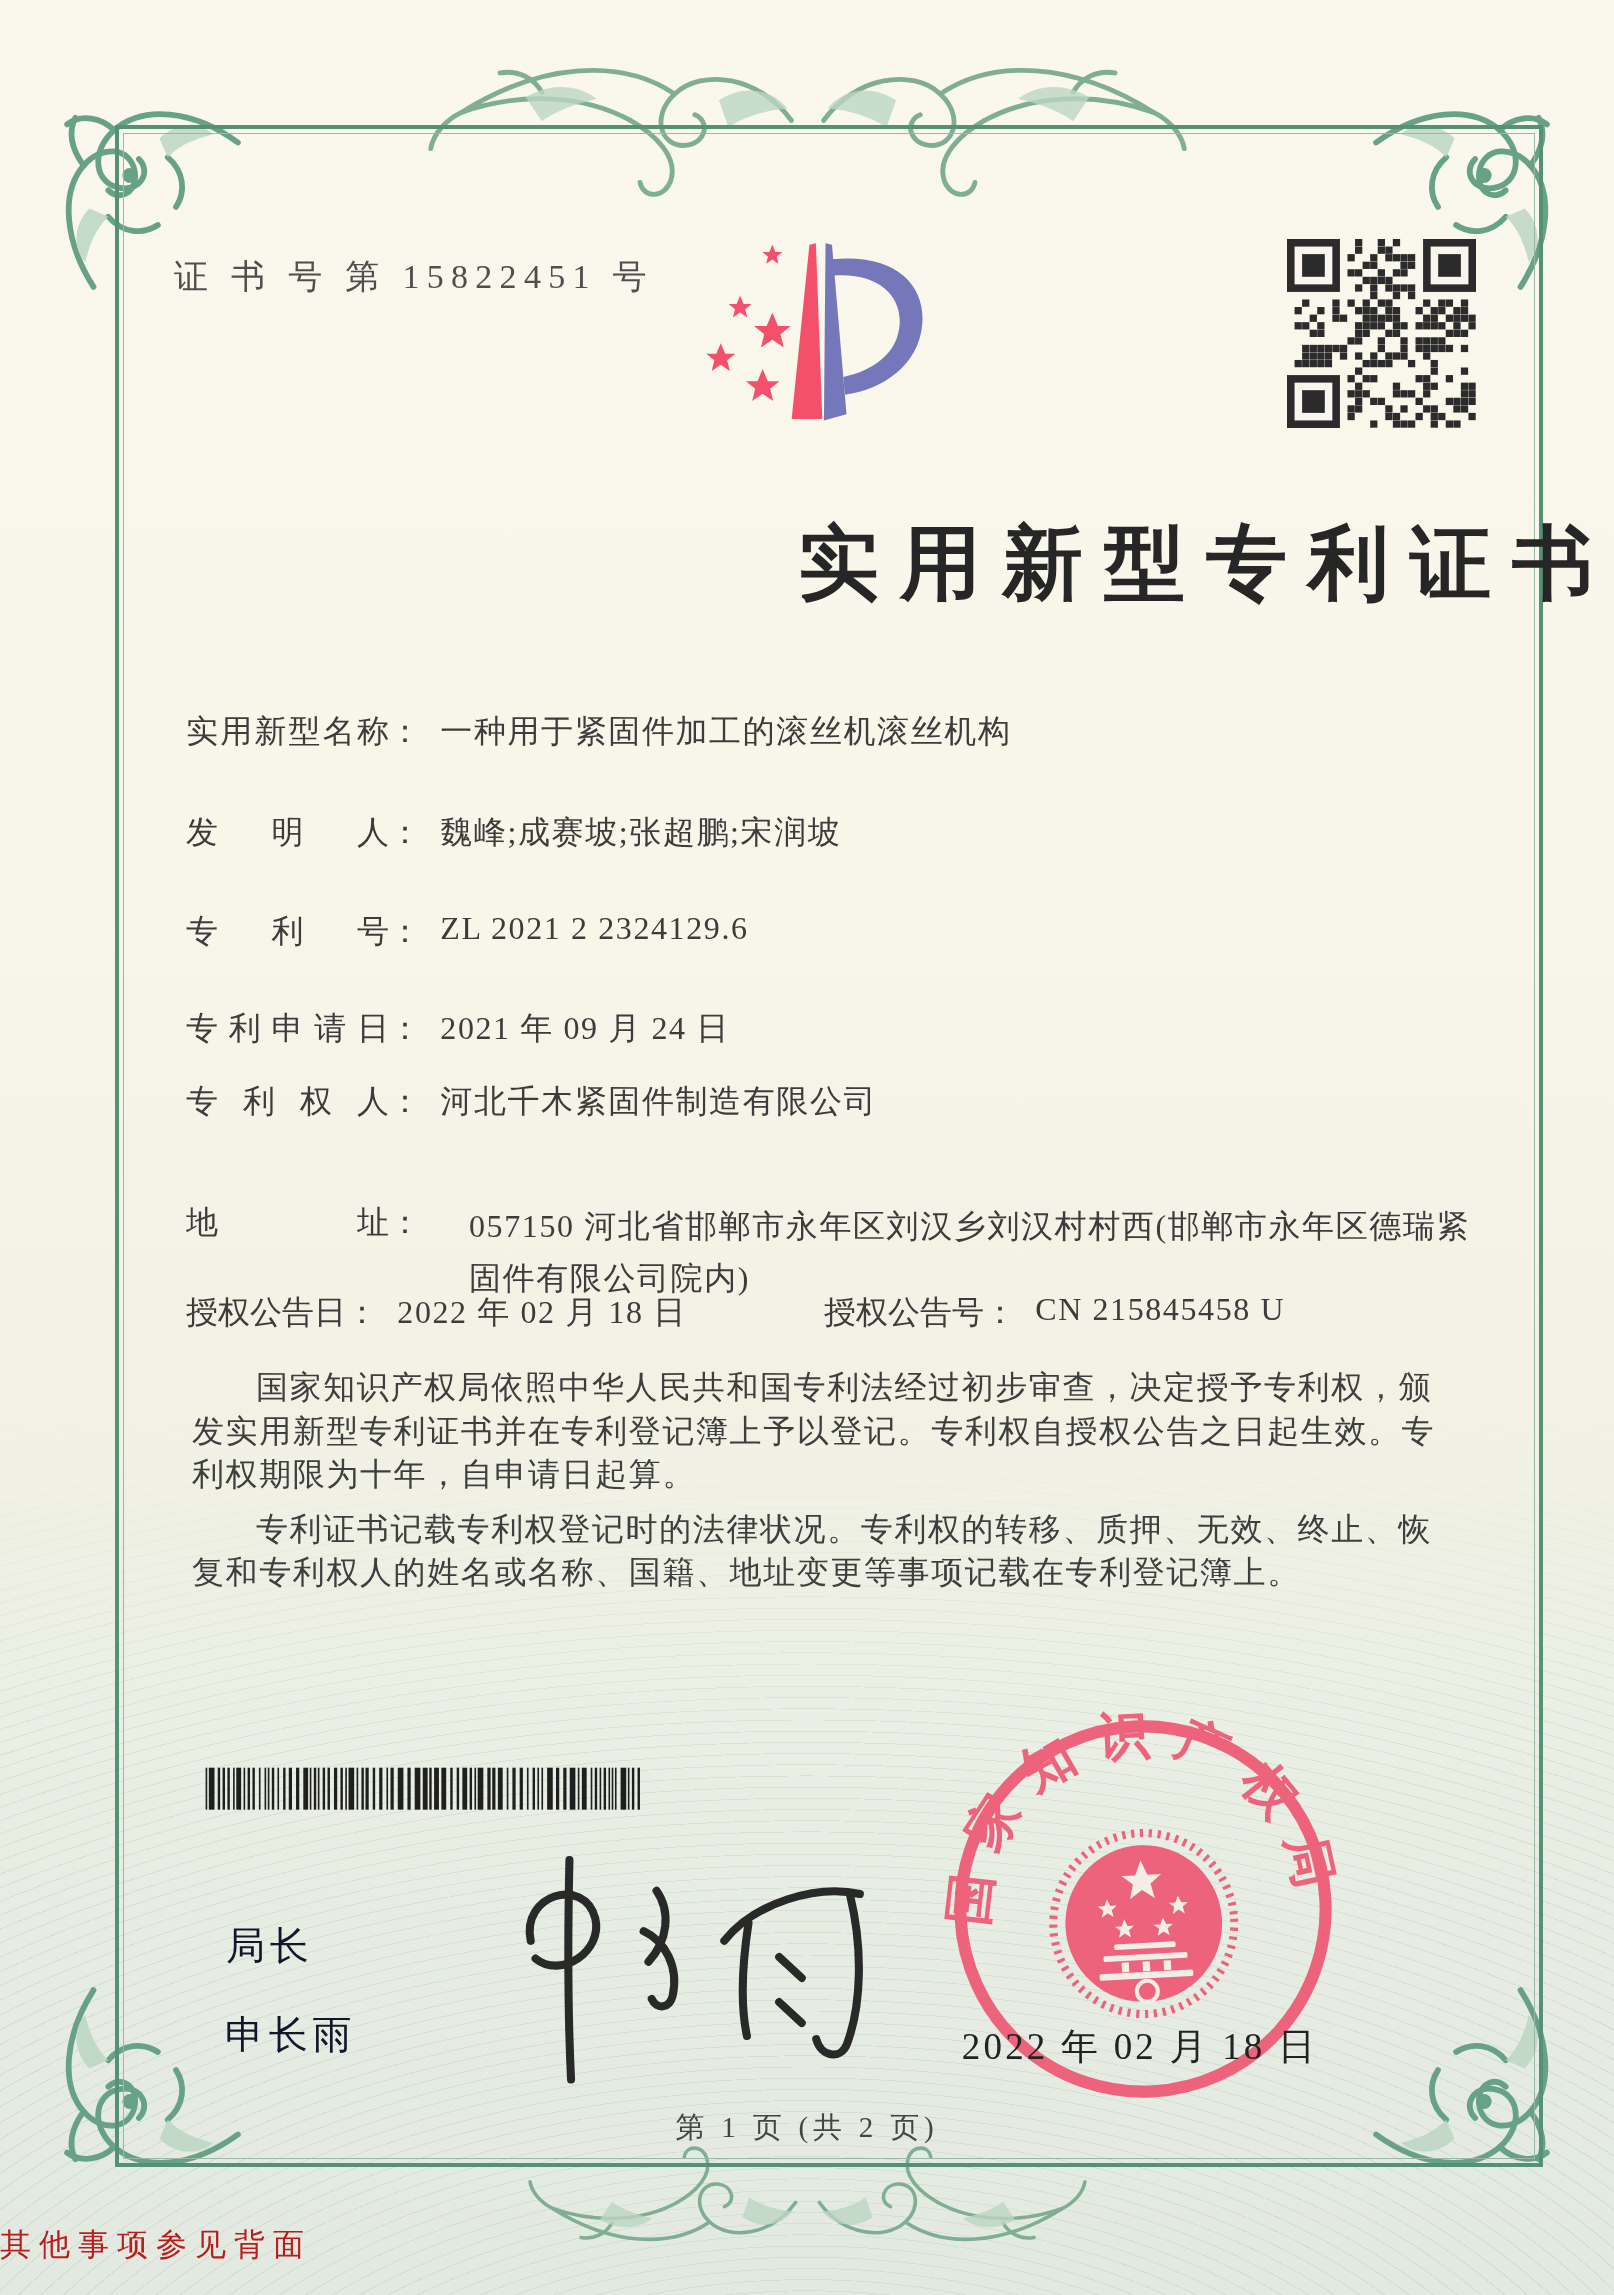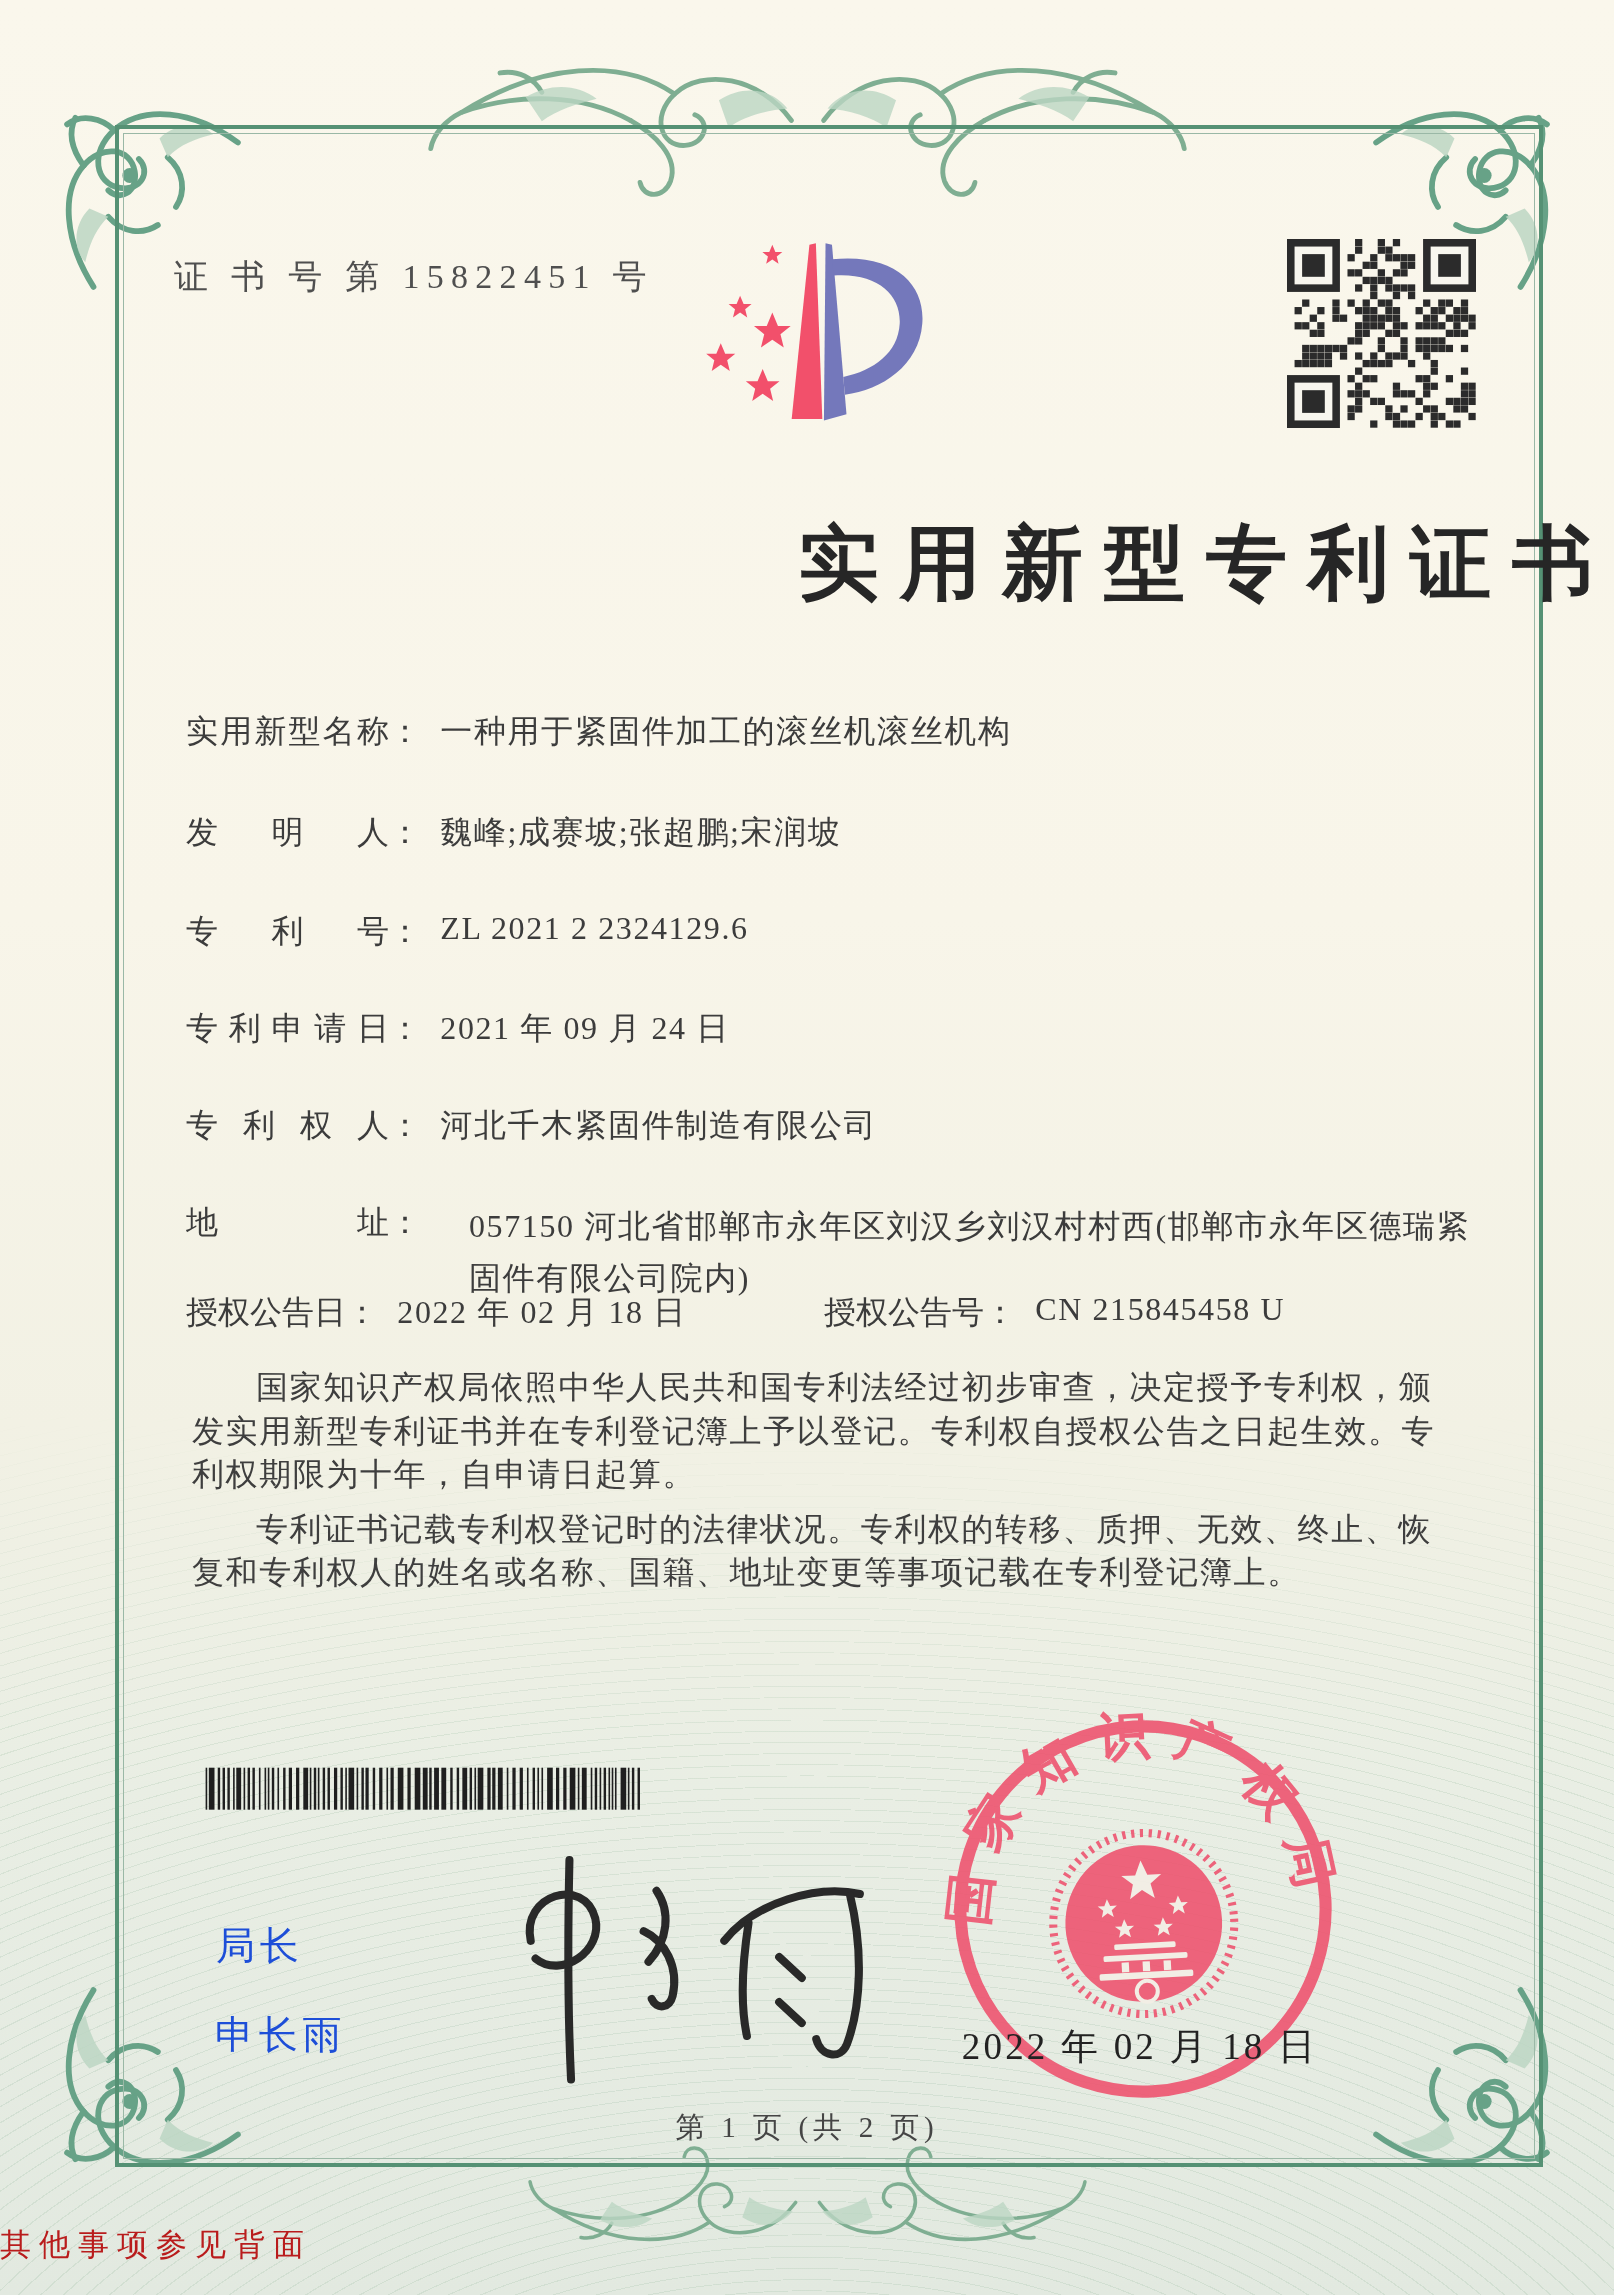--- a/index.html
+++ b/index.html
@@ -20,21 +20,21 @@
   .certno{font-size:34px;letter-spacing:7.3px;color:#4f4f4f;}
   .title{left:0;right:0;text-align:right;font-size:81px;font-weight:bold;color:#262626;
          letter-spacing:21px;}
   .fieldrow{left:186px;font-size:32px;color:#3c3c3c;white-space:nowrap;}
   .flabel{display:inline-block;width:203px;text-align:justify;text-align-last:justify;vertical-align:top;}
   .fcolon{display:inline-block;vertical-align:top;}
   .fvalue{display:inline-block;margin-left:11.3px;vertical-align:top;letter-spacing:1.6px;}
   .wrapval{white-space:normal;width:1033px;line-height:1.62;margin-left:40px;}
   .paras{left:192px;width:1256px;font-size:32px;line-height:1.36;letter-spacing:1.6px;color:#3e3e3e;}
   .paras p{margin:0 0 11.3px 0;text-indent:2em;}
-  .director{font-family:"Liberation Sans","DejaVu Sans",sans-serif;font-size:39px;color:#1d4ed8;letter-spacing:4.8px;}
+  .director{font-family:"Liberation Sans","DejaVu Sans",sans-serif;font-size:39px;color:#0f172a;letter-spacing:4.8px;margin-left:10px;}
   .sealdate{width:420px;text-align:center;font-size:37px;letter-spacing:3.2px;color:#222;z-index:6;}
   .pageinfo{left:0;right:0;text-align:center;font-size:29px;letter-spacing:4.8px;color:#454545;}
   .footer{left:0;right:0;text-align:left;font-size:31px;letter-spacing:8px;color:#b91c1c;}
   .seal{opacity:.9;transform:rotate(-3deg);z-index:5;}
 </style>
 </head>
 <body>
 
 <div class="page">
   <div class="paper"></div>
@@ -327,21 +327,21 @@
     <span class="fvalue">魏峰;成赛坡;张超鹏;宋润坡</span>
   </div>
   <div class="abs fieldrow" style="top:910px">
     <span class="flabel">专利号</span><span class="fcolon">：</span>
     <span class="fvalue">ZL 2021 2 2324129.6</span>
   </div>
   <div class="abs fieldrow" style="top:1007px">
     <span class="flabel">专利申请日</span><span class="fcolon">：</span>
     <span class="fvalue">2021 年 09 月 24 日</span>
   </div>
-  <div class="abs fieldrow" style="top:1104px">
+  <div class="abs fieldrow" style="top:1080px">
     <span class="flabel">专利权人</span><span class="fcolon">：</span>
     <span class="fvalue">河北千木紧固件制造有限公司</span>
   </div>
   <div class="abs fieldrow" style="top:1201px">
     <span class="flabel">地址</span><span class="fcolon">：</span>
     <span class="fvalue wrapval">057150 河北省邯郸市永年区刘汉乡刘汉村村西(邯郸市永年区德瑞紧固件有限公司院内)</span>
   </div>
   <div class="abs fieldrow" style="top:1291px">
     <span>授权公告日</span><span>：</span>
     <span class="fvalue">2022 年 02 月 18 日</span>

